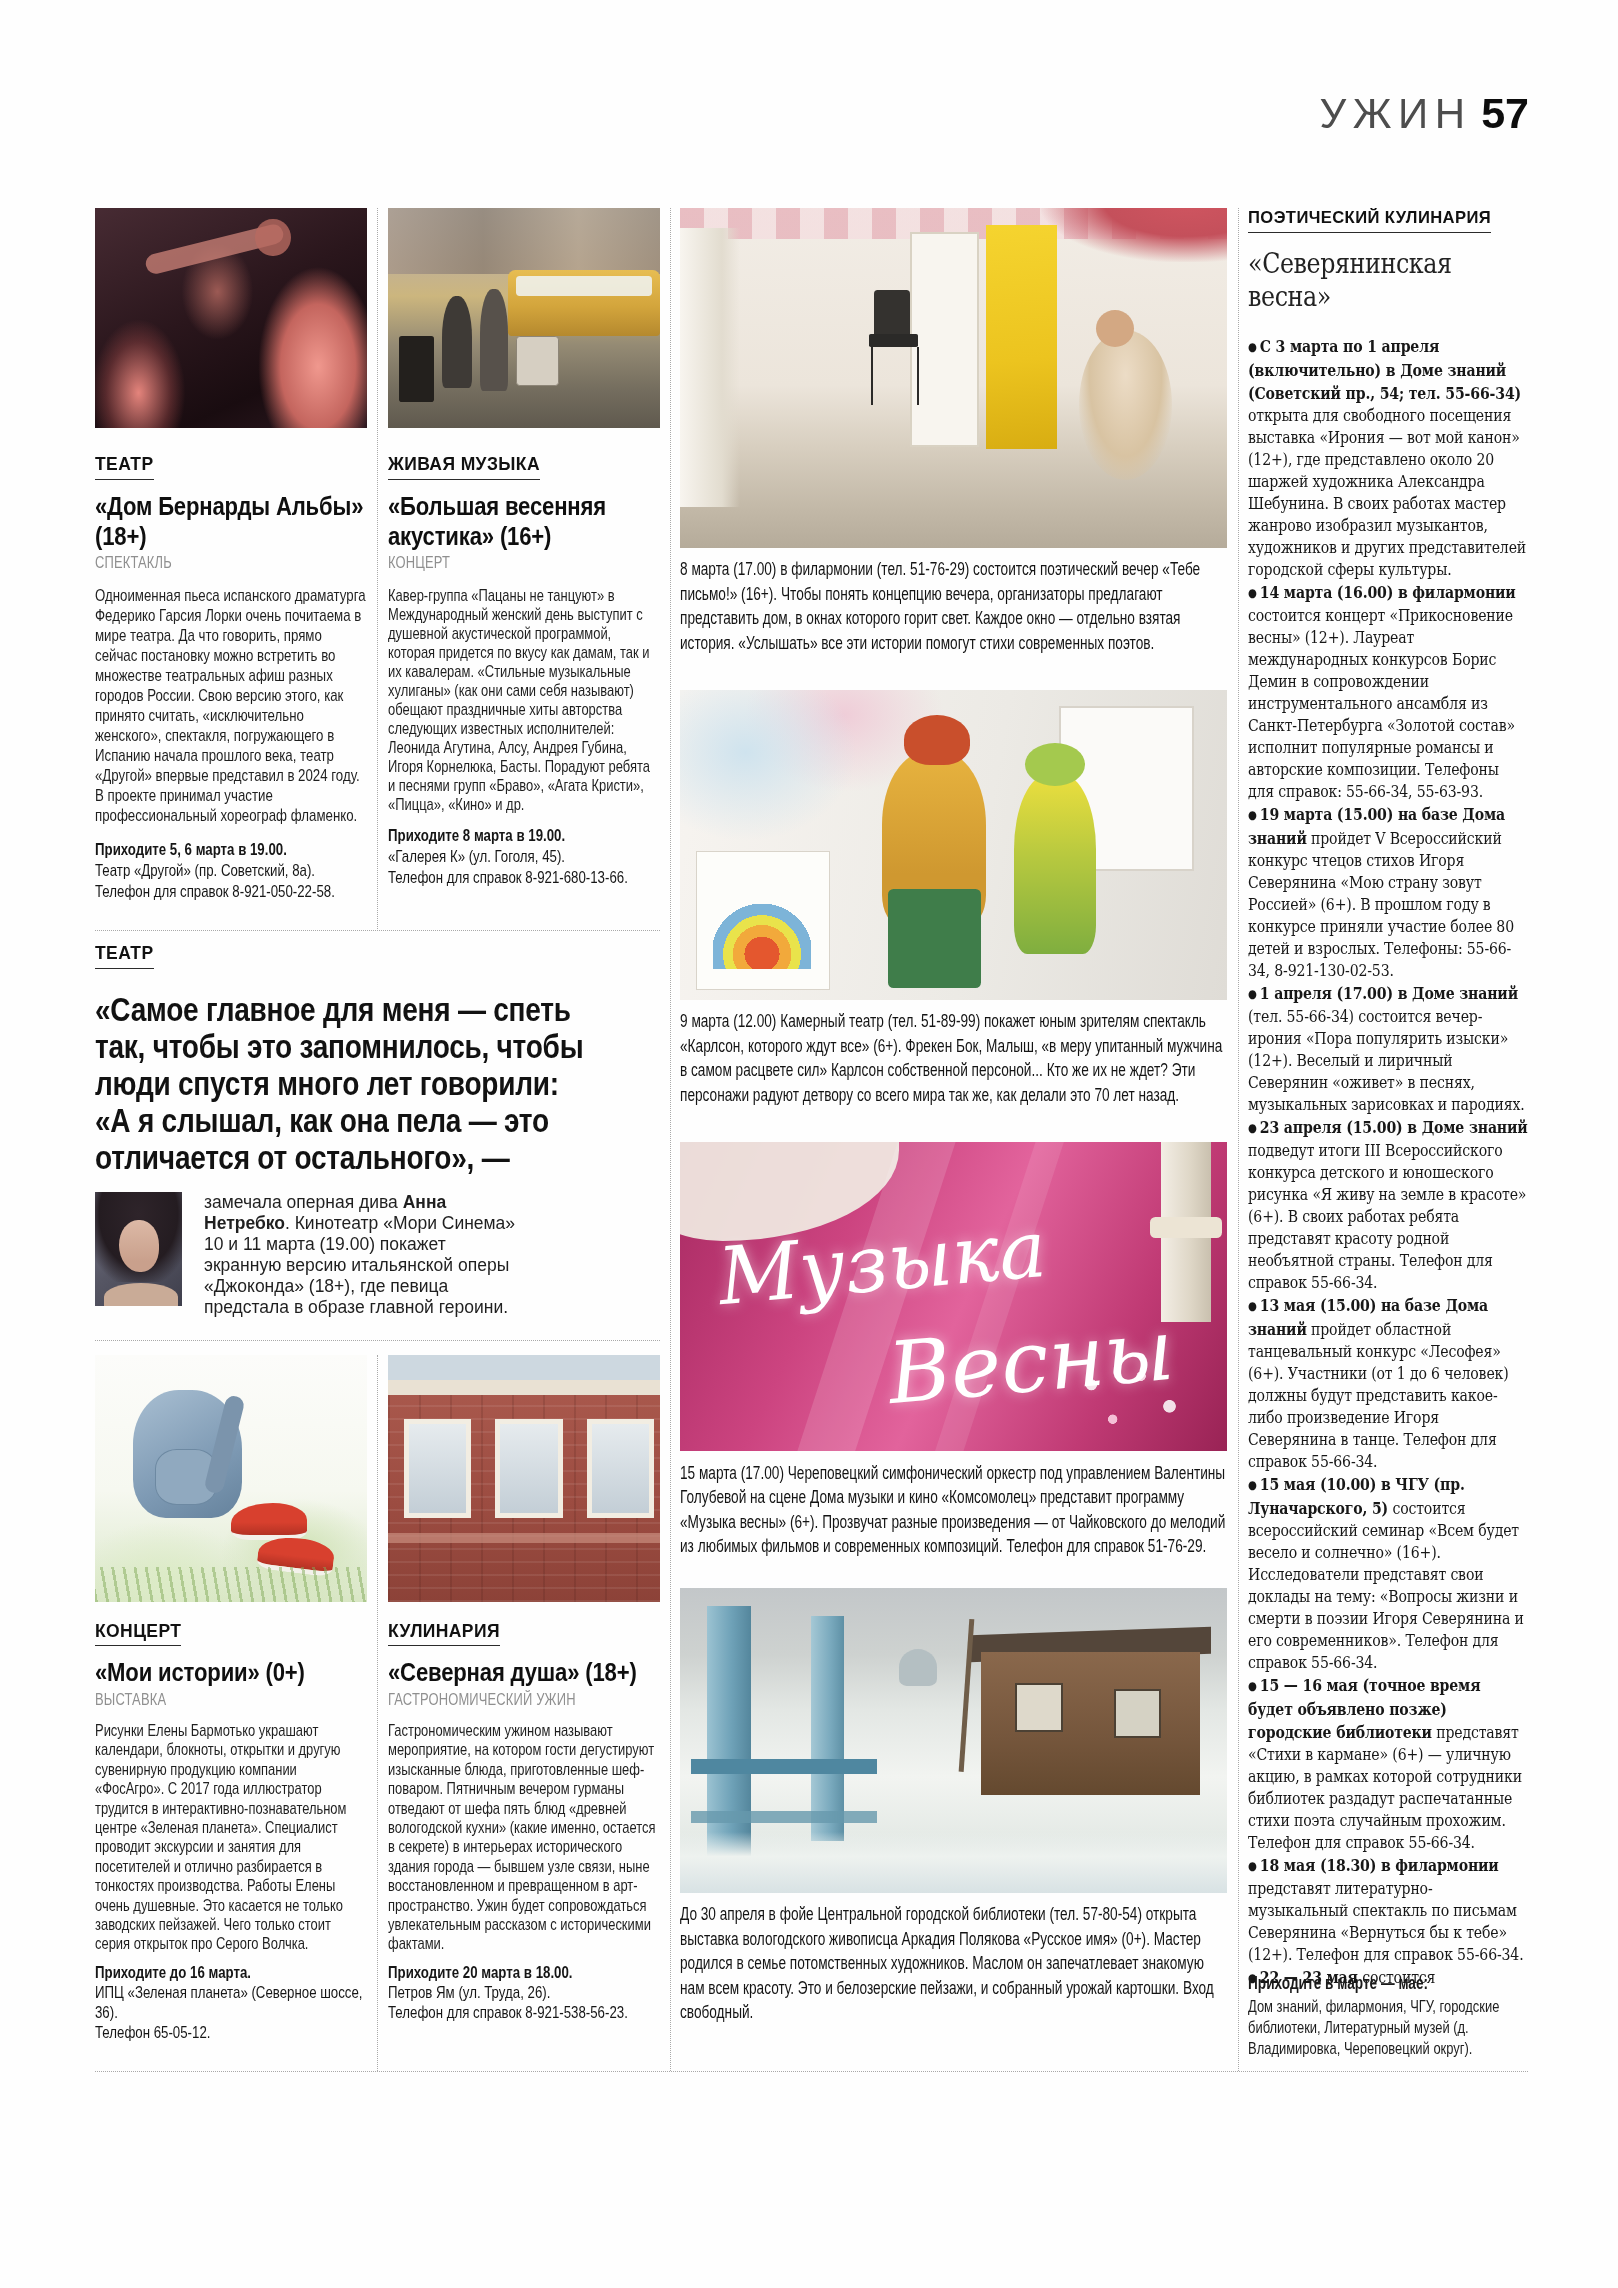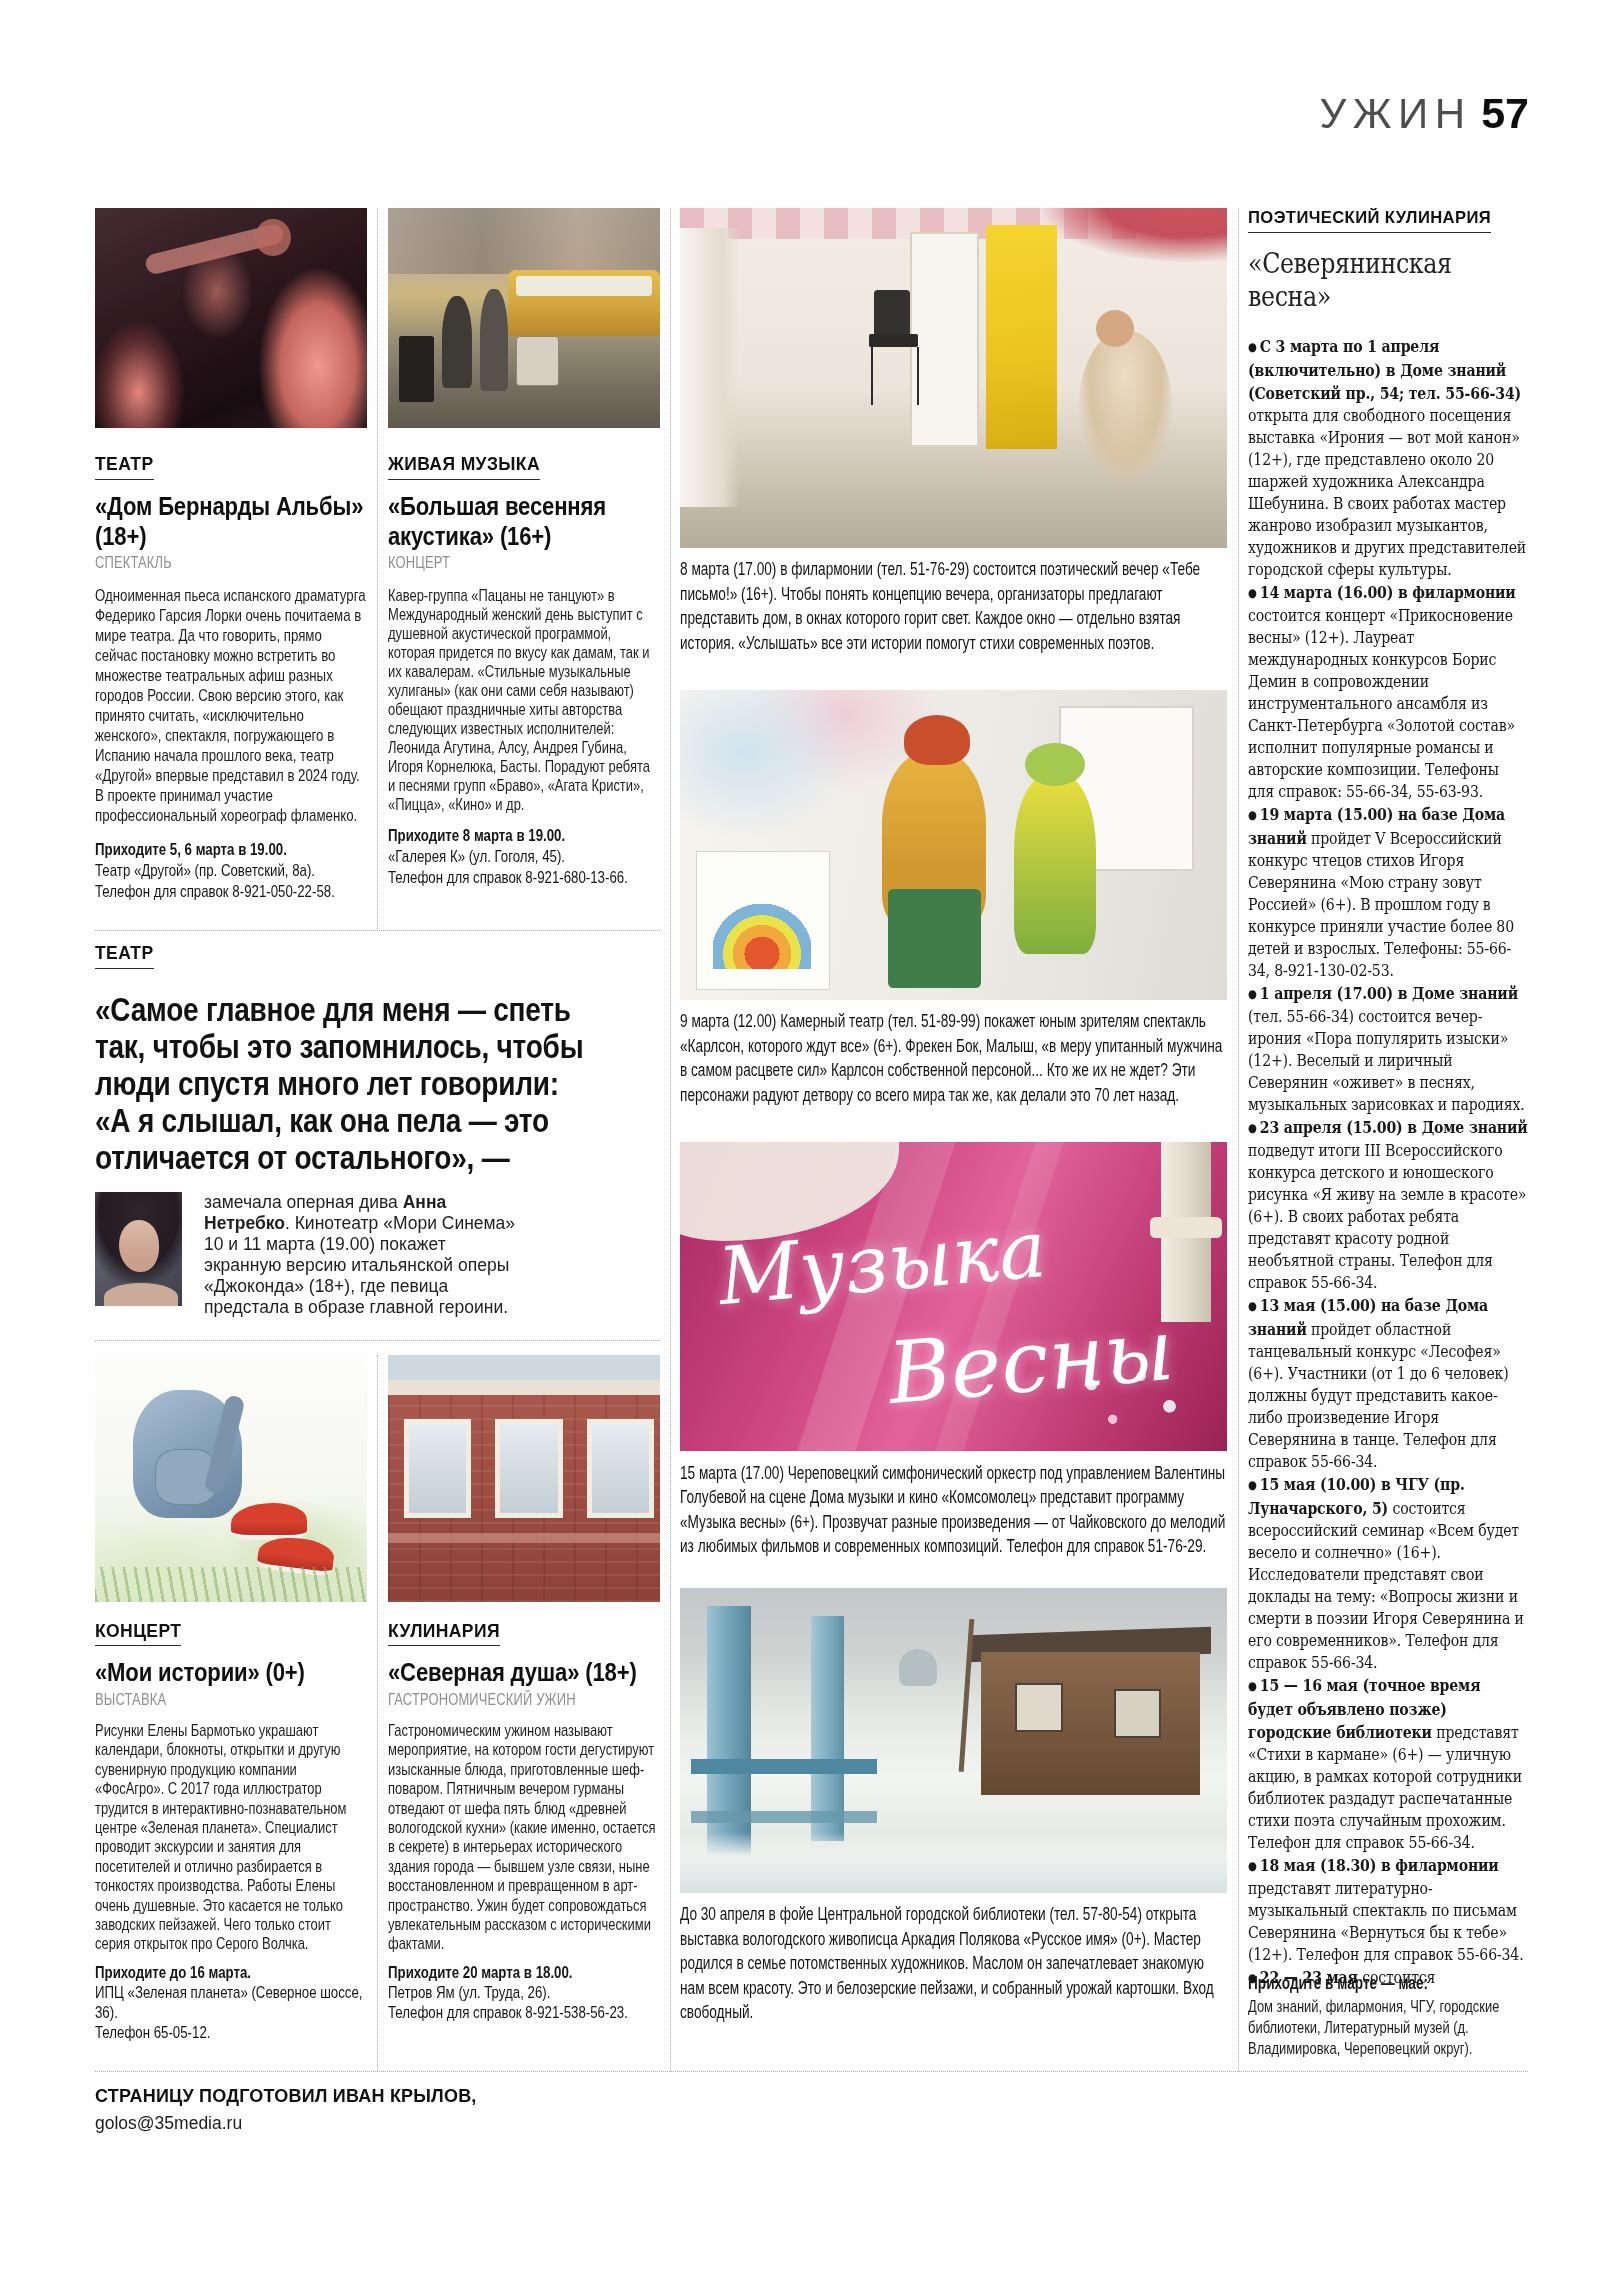--- a/index.html
+++ b/index.html
@@ -267,19 +267,15 @@
     </div>
   </section>
 
   <div class="abs" style="left:1248px;top:1973px;width:281px;">
     <div class="cond">
       <span class="pfoot-title">Приходите в марте — мае:</span>
       <span class="pfoot-text">Дом знаний, филармония, ЧГУ, городские библиотеки, Литературный музей (д. Владимировка, Череповецкий округ).</span>
     </div>
   </div>
 
-  <div class="abs" style="left:95px;top:2086px;width:554px;">
-    <div class="fleft-b">СТРАНИЦУ ПОДГОТОВИЛ ИВАН КРЫЛОВ,</div>
-    <div class="fleft-e">golos@35media.ru</div>
-  </div>
 
 </div>
 
 
 </body></html>

